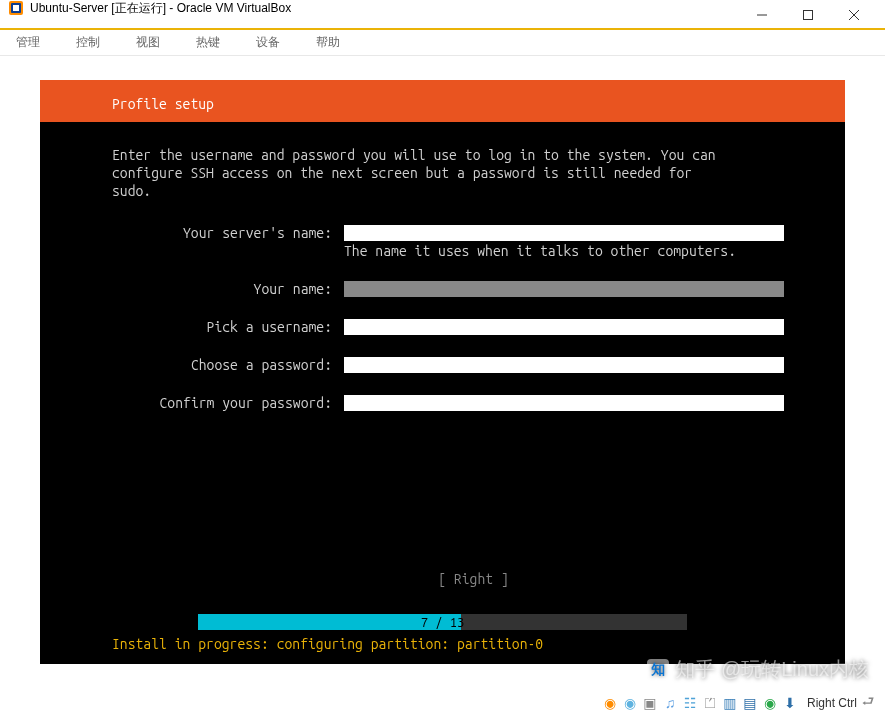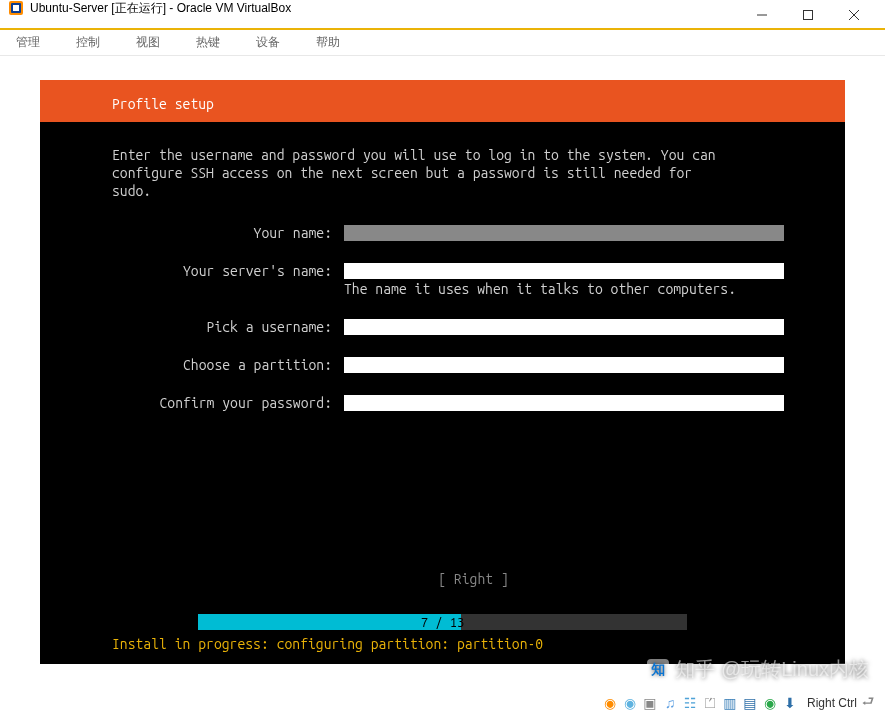--- a/index.html
+++ b/index.html
@@ -246,43 +246,43 @@
 <div class="vm-viewport">
   <div class="installer-header">
     <span>Profile setup</span>
   </div>
   <div class="installer-body">
     <div class="installer-desc">Enter the username and password you will use to log in to the system. You can
 configure SSH access on the next screen but a password is still needed for
 sudo.</div>
 
     <div class="form-row">
-      <div class="form-label">Your name:</div>
-      <div class="form-input-wrap">
-        <div class="form-input focused"></div>
-      </div>
-    </div>
-
-    <div class="form-row">
       <div class="form-label">Your server's name:</div>
       <div class="form-input-wrap">
         <div class="form-input"></div>
         <div class="form-hint">The name it uses when it talks to other computers.</div>
       </div>
     </div>
 
     <div class="form-row">
+      <div class="form-label">Your name:</div>
+      <div class="form-input-wrap">
+        <div class="form-input focused"></div>
+      </div>
+    </div>
+
+    <div class="form-row">
       <div class="form-label">Pick a username:</div>
       <div class="form-input-wrap">
         <div class="form-input"></div>
       </div>
     </div>
 
     <div class="form-row">
-      <div class="form-label">Choose a partition:</div>
+      <div class="form-label">Choose a password:</div>
       <div class="form-input-wrap">
         <div class="form-input"></div>
       </div>
     </div>
 
     <div class="form-row">
       <div class="form-label">Confirm your password:</div>
       <div class="form-input-wrap">
         <div class="form-input"></div>
       </div>

